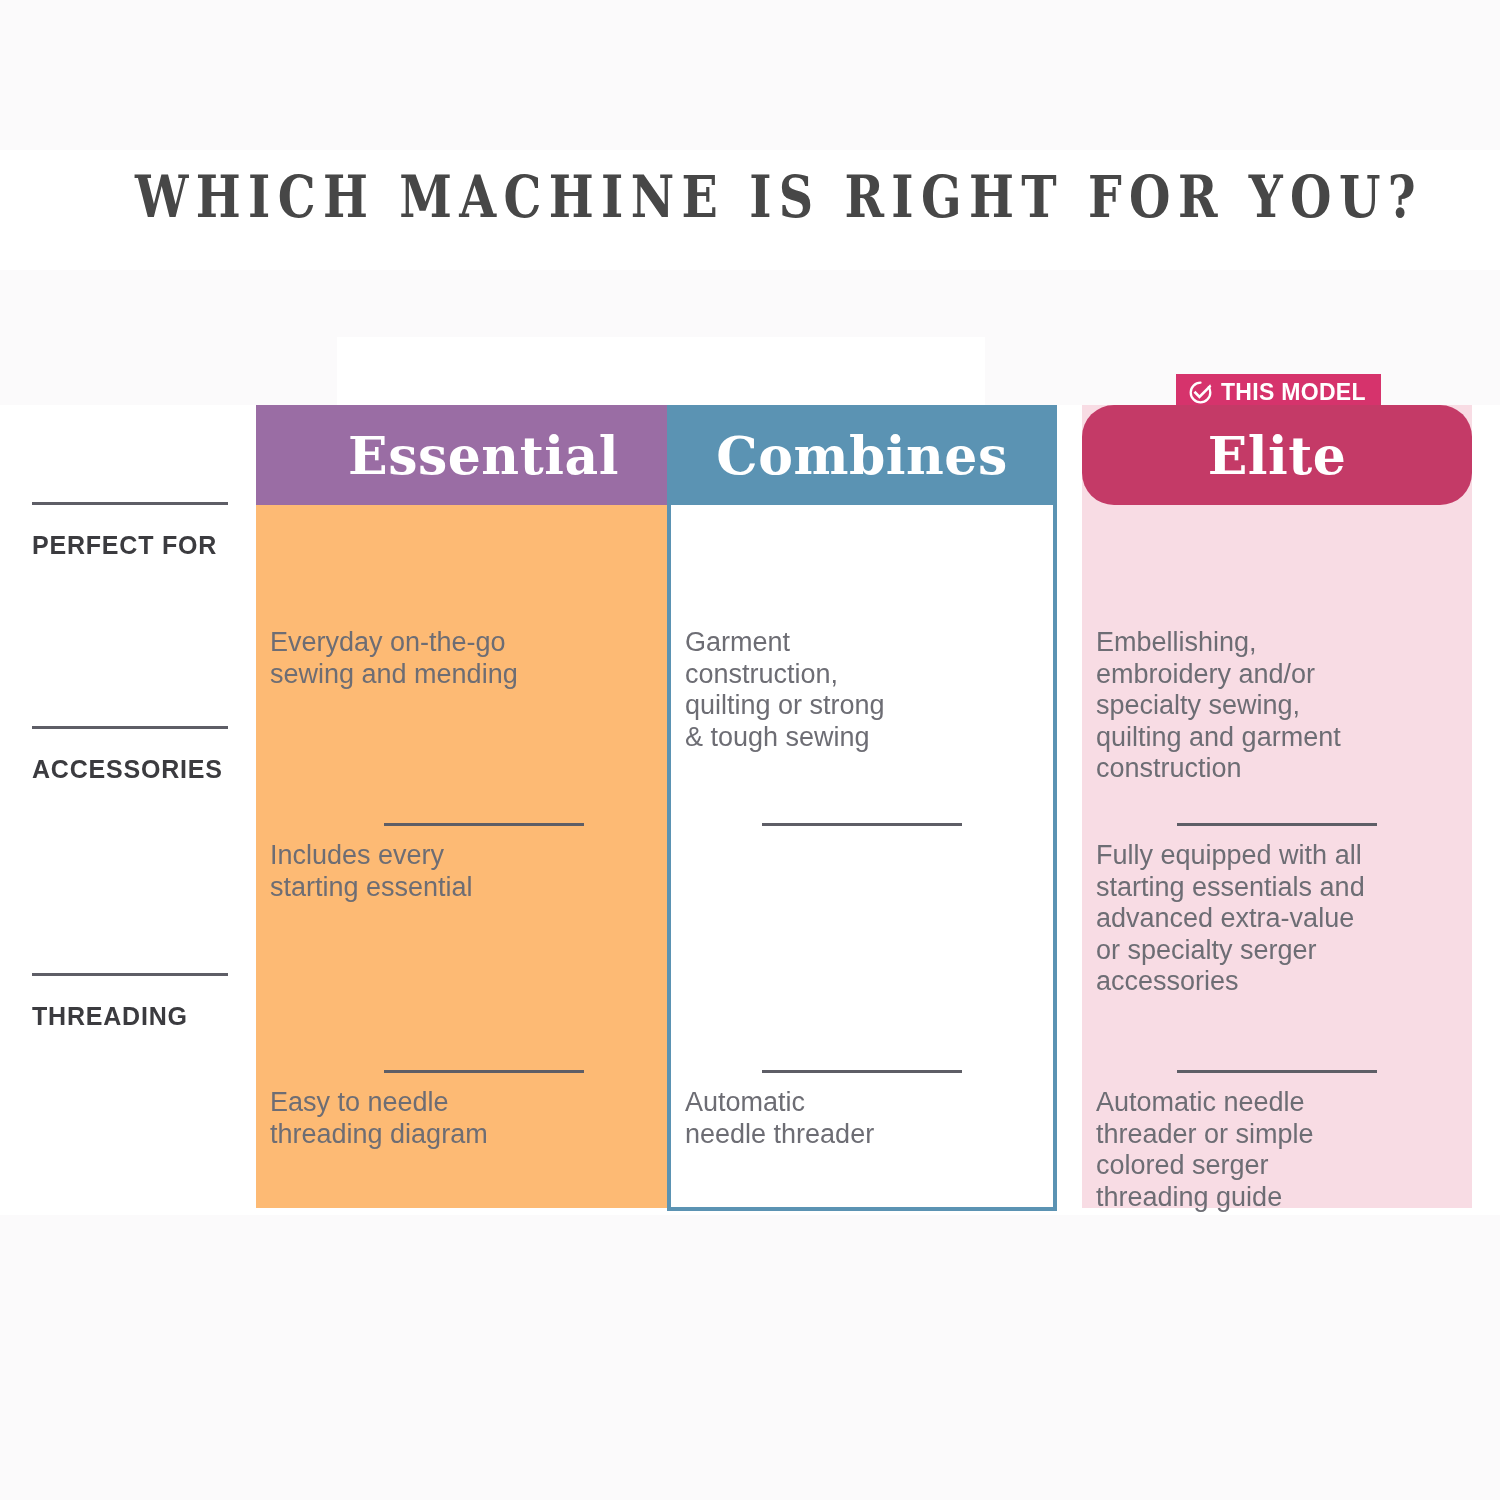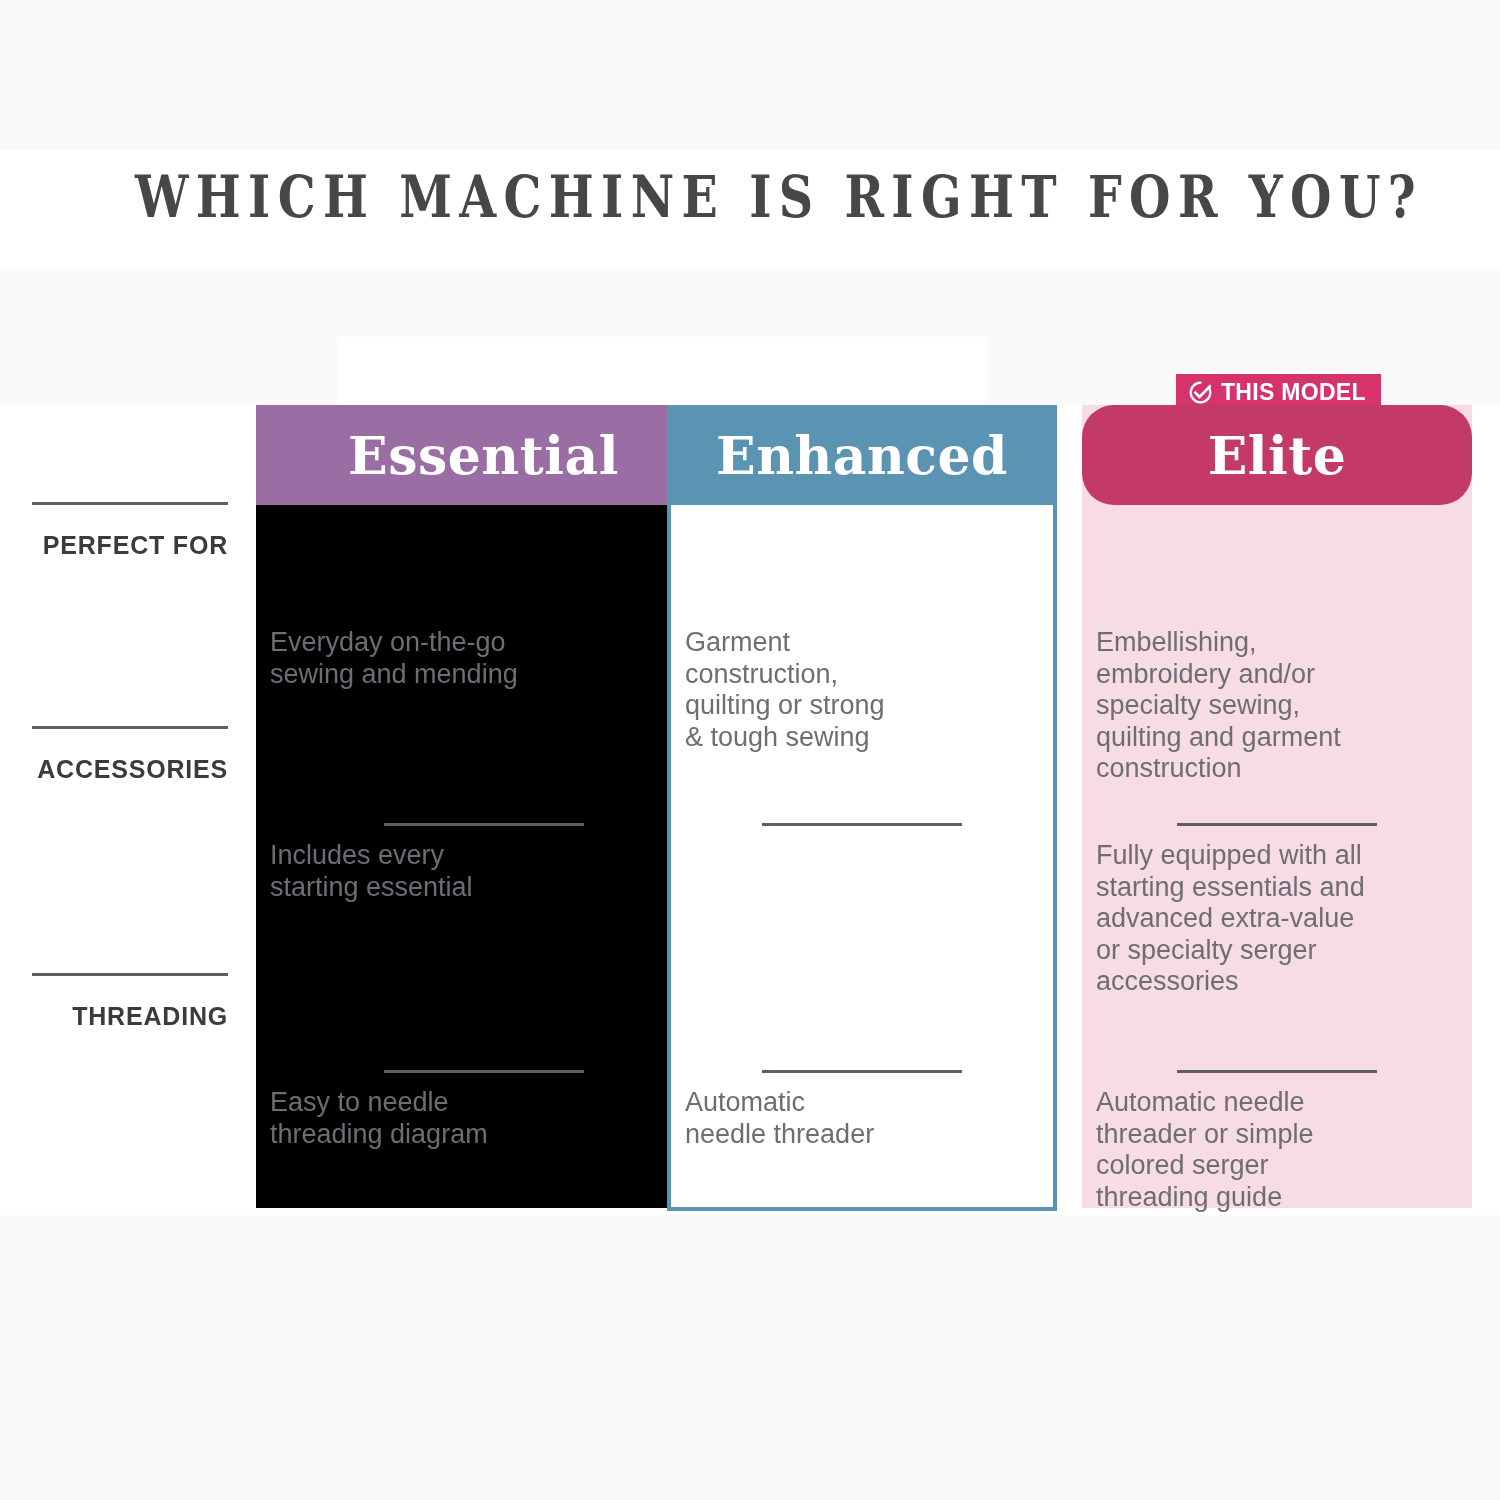--- a/index.html
+++ b/index.html
@@ -89,21 +89,21 @@
   }
   .col-body {
     position: relative;
   }
 
   
   #col-essential {
     left: 256px;
     width: 455px;
     height: 803px;
-    background: #000000;
+    background: #fdba74;
   }
   #col-essential .col-header { background: #9a6da4; }
 
   
   #col-enhanced {
     left: 667px;
     width: 390px;
     height: 806px;
     background: #ffffff;
     border: 4px solid #5b93b3;
@@ -160,21 +160,20 @@
     height: 3px;
     background: #5e5e66;
   }
   .label-row .label-text {
     margin-top: 26px;
     font-size: 25px;
     font-weight: 700;
     letter-spacing: 0.8px;
     color: #3b3b3f;
     white-space: nowrap;
-    text-align: right;
   }
   #label-perfect     { top: 502px; }
   #label-accessories { top: 726px; }
   #label-threading   { top: 973px; }
 </style>
 </head>
 <body>
 
 <div class="bg-band" id="band-top"></div>
 <div class="bg-band" id="band-upper"></div>
@@ -221,21 +220,21 @@
     </div>
     <div class="cell row-threading">
       <div class="cell-rule"></div>
       <div class="cell-text">Easy to needle
 threading diagram</div>
     </div>
   </div>
 </div>
 
 <div class="col" id="col-enhanced">
-  <div class="col-header">Enhanced</div>
+  <div class="col-header">Combines</div>
   <div class="col-body">
     <div class="cell row-perfect no-rule">
       <div class="cell-text">Garment
 construction,
 quilting or strong
 &amp; tough sewing</div>
     </div>
     <div class="cell row-accessories">
       <div class="cell-rule"></div>
     </div>

